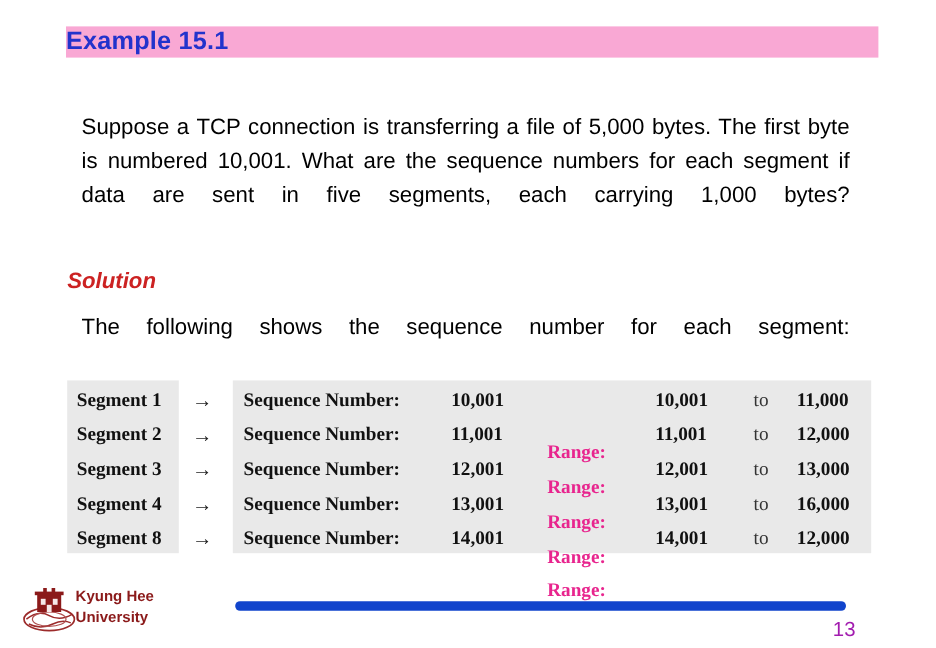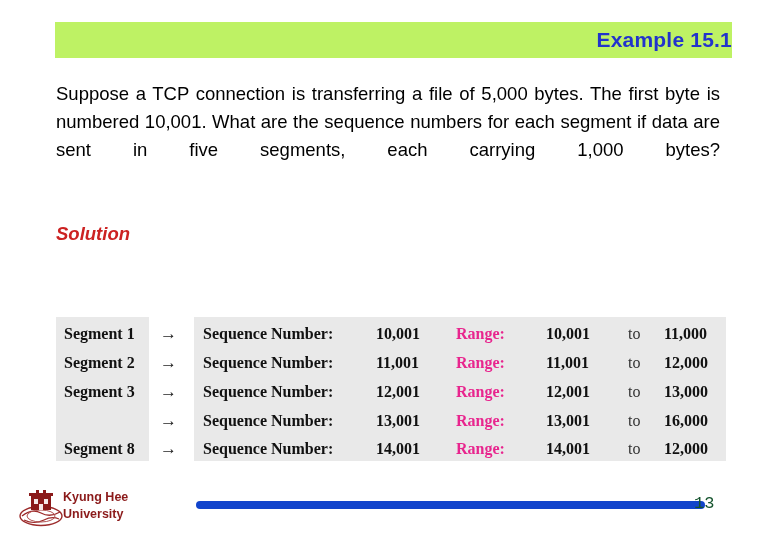--- a/index.html
+++ b/index.html
@@ -14,25 +14,25 @@
     overflow: hidden;
     position: relative;
   }
 
   
   .title-banner {
     position: absolute;
     left: 55px;
     top: 22px;
     width: 677px;
-    height: 36px;
-    background: #bef264;
+    height: 26px;
+    background: #f9a8d4;
     display: flex;
     align-items: center;
-    justify-content: flex-end;
+    justify-content: flex-start;
   }
   .title-text {
     color: #2233cc;
     font-family: "Liberation Sans", sans-serif;
     font-weight: bold;
     font-size: 21px;
     letter-spacing: 0.2px;
     white-space: nowrap;
   }
 
@@ -43,21 +43,21 @@
     top: 80px;
     width: 664px;
   }
   .para {
     color: #000000;
     font-family: "Liberation Sans", sans-serif;
     font-size: 18.5px;
     line-height: 28px;
     text-align: justify;
     text-justify: inter-word;
-    margin: 0;
+    margin: 12px;
   }
   .para::after {
     content: "";
     display: inline-block;
     width: 100%;
   }
 
   
   .solution-block {
     position: absolute;
@@ -124,21 +124,21 @@
     font-family: "Liberation Serif", serif;
     font-size: 16px;
     line-height: 28px;
     color: #111111;
     white-space: nowrap;
   }
   .c-seg    { left: 8px;   font-weight: bold; }
   .c-arrow  { left: 104px; font-weight: normal; color: #222222; font-size: 17px; }
   .c-label  { left: 147px; font-weight: bold; }
   .c-num    { left: 320px; font-weight: bold; }
-  .c-range  { left: 400px; font-weight: bold; color: #e8258e; }
+  .c-range  { left: 400px; font-weight: bold; color: #e8258e; margin-top: 44px; }
   .c-start  { left: 490px; font-weight: bold; }
   .c-to     { left: 572px; font-weight: normal; color: #333333; }
   .c-end    { left: 608px; font-weight: bold; }
 
   
   .footer {
     position: absolute;
     left: 0;
     top: 483px;
     width: 780px;
@@ -167,40 +167,41 @@
     left: 196px;
     top: 501px;
     width: 509px;
     height: 8px;
     background: #1144cc;
     border-radius: 4px;
   }
   .page-num {
     position: absolute;
     left: 694px;
-    top: 494px;
-    color: #14532d;
-    font-family: Liberation Mono, monospace;
+    top: 515px;
+    color: #a21caf;
+    font-family: Liberation Sans, sans-serif;
     font-size: 17px;
     line-height: 20px;
   }
 </style>
 </head>
 <body>
 
 <div class="title-banner">
   <span class="title-text">Example 15.1</span>
 </div>
 
 <div class="body-block">
   <p class="para">Suppose a TCP connection is transferring a file of 5,000 bytes. The first byte is numbered 10,001. What are the sequence numbers for each segment if data are sent in five segments, each carrying 1,000 bytes?</p>
 </div>
 
 <div class="solution-block">
   <div class="solution-heading">Solution</div>
+  <p class="para">The following shows the sequence number for each segment:</p>
 </div>
 
 <div class="seq-table">
   <div class="panel-left"></div>
   <div class="panel-right"></div>
 
   <div class="rows">
 
     <div class="trow">
       <span class="cell c-seg">Segment 1</span>
@@ -229,20 +230,21 @@
       <span class="cell c-arrow">→</span>
       <span class="cell c-label">Sequence Number:</span>
       <span class="cell c-num">12,001</span>
       <span class="cell c-range">Range:</span>
       <span class="cell c-start">12,001</span>
       <span class="cell c-to">to</span>
       <span class="cell c-end">13,000</span>
     </div>
 
     <div class="trow">
+      <span class="cell c-seg">Segment 4</span>
       <span class="cell c-arrow">→</span>
       <span class="cell c-label">Sequence Number:</span>
       <span class="cell c-num">13,001</span>
       <span class="cell c-range">Range:</span>
       <span class="cell c-start">13,001</span>
       <span class="cell c-to">to</span>
       <span class="cell c-end">16,000</span>
     </div>
 
     <div class="trow">

